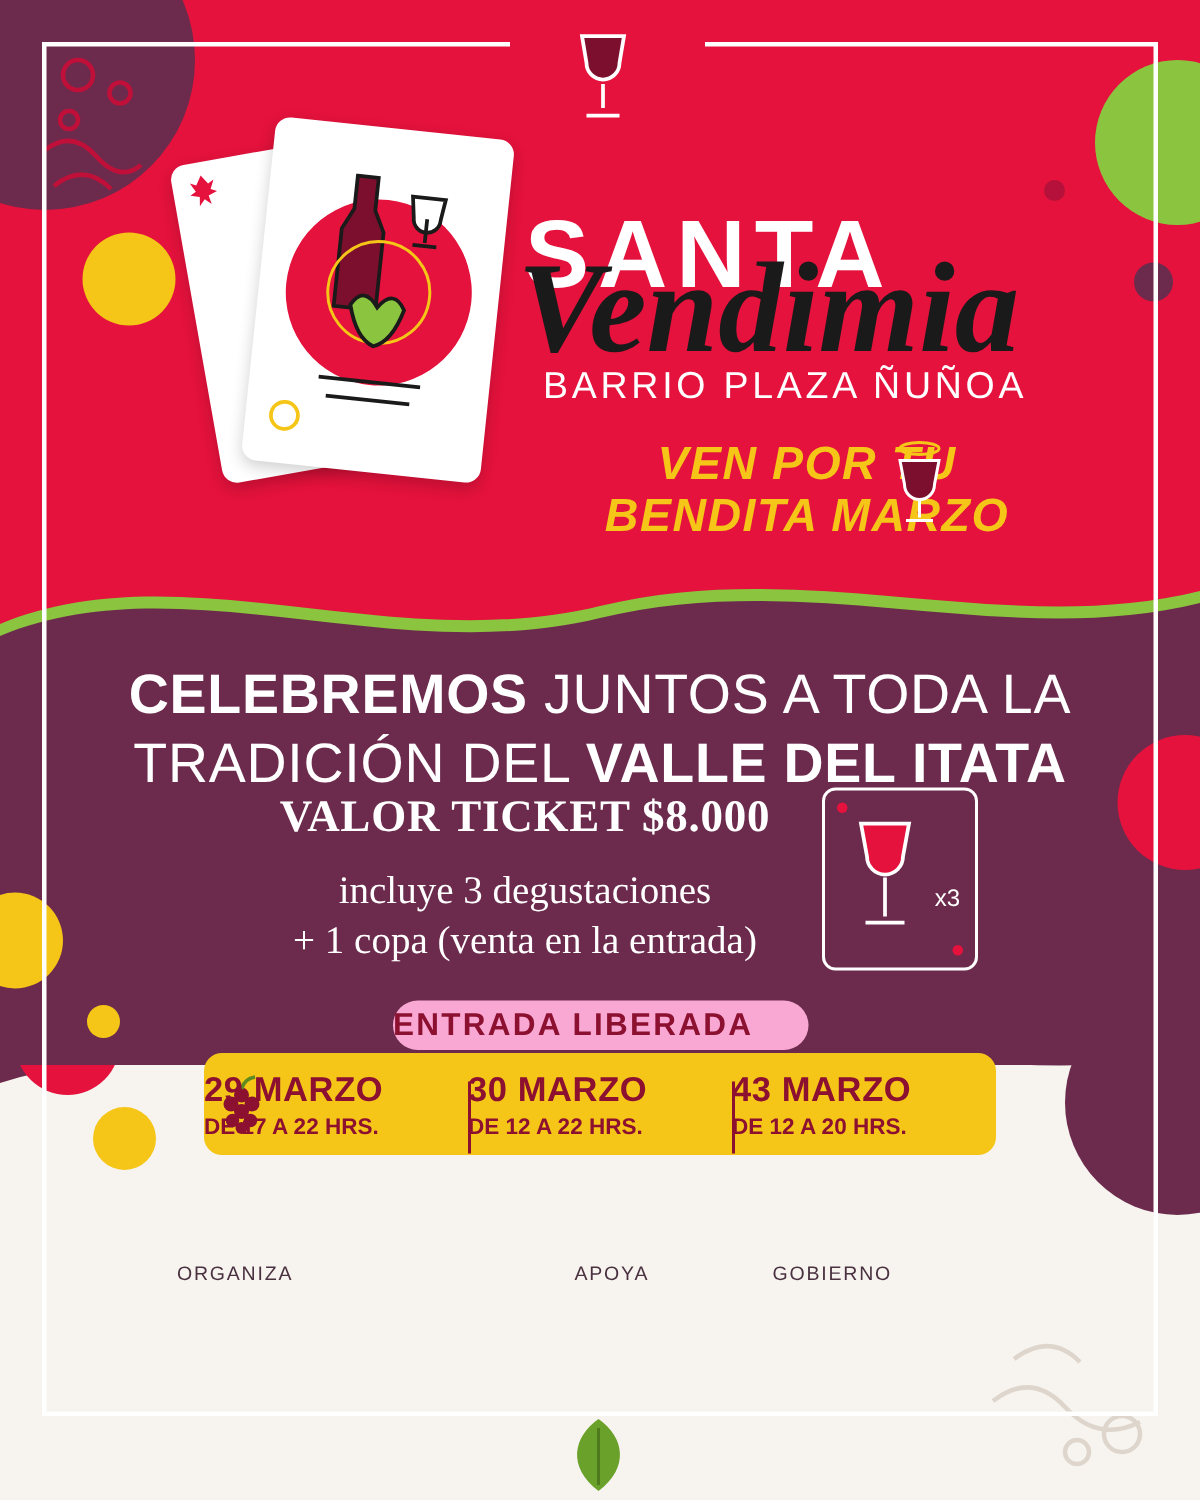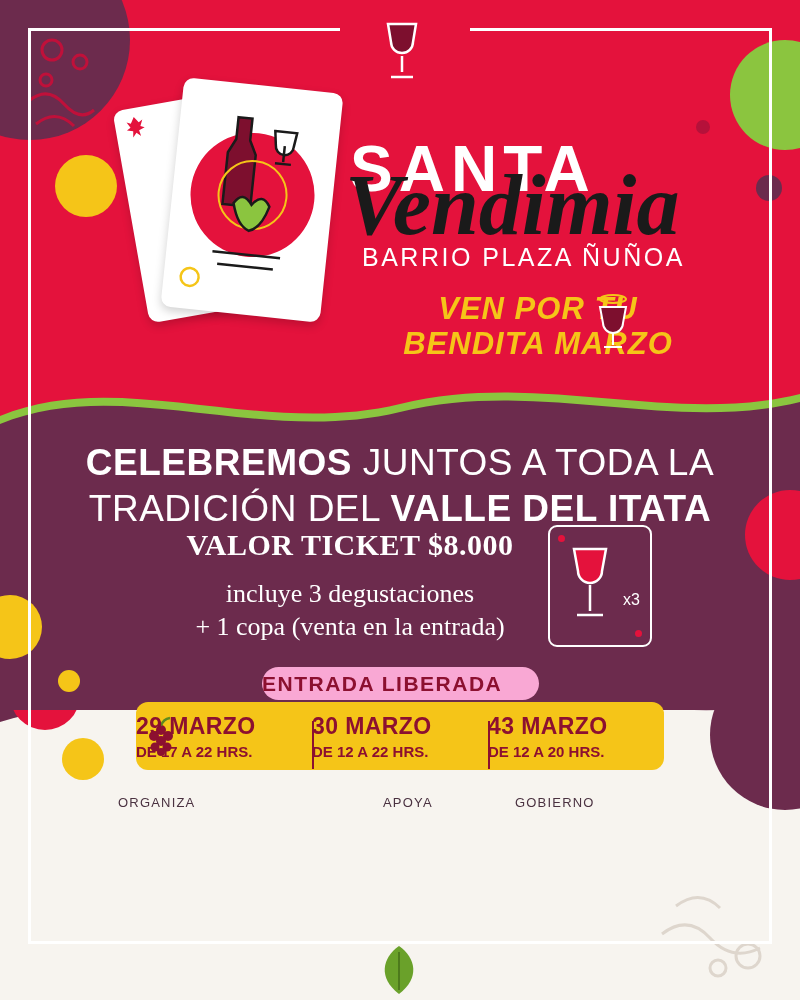--- a/index.html
+++ b/index.html
@@ -387,20 +387,21 @@
   .credit-labels {
     position: relative;
     height: 18px;
   }
   .credit-label {
     position: absolute;
     font-family: "Liberation Sans", sans-serif;
     font-size: 13px;
     letter-spacing: 1.2px;
     color: #4a3140;
+    margin-top: 46px;
   }
   .lbl-organiza { left: 118px; }
   .lbl-apoya { left: 383px; }
   .lbl-colaboran { left: 515px; }
 
   .logo-row {
     position: absolute;
     display: flex;
     align-items: center;
   }

